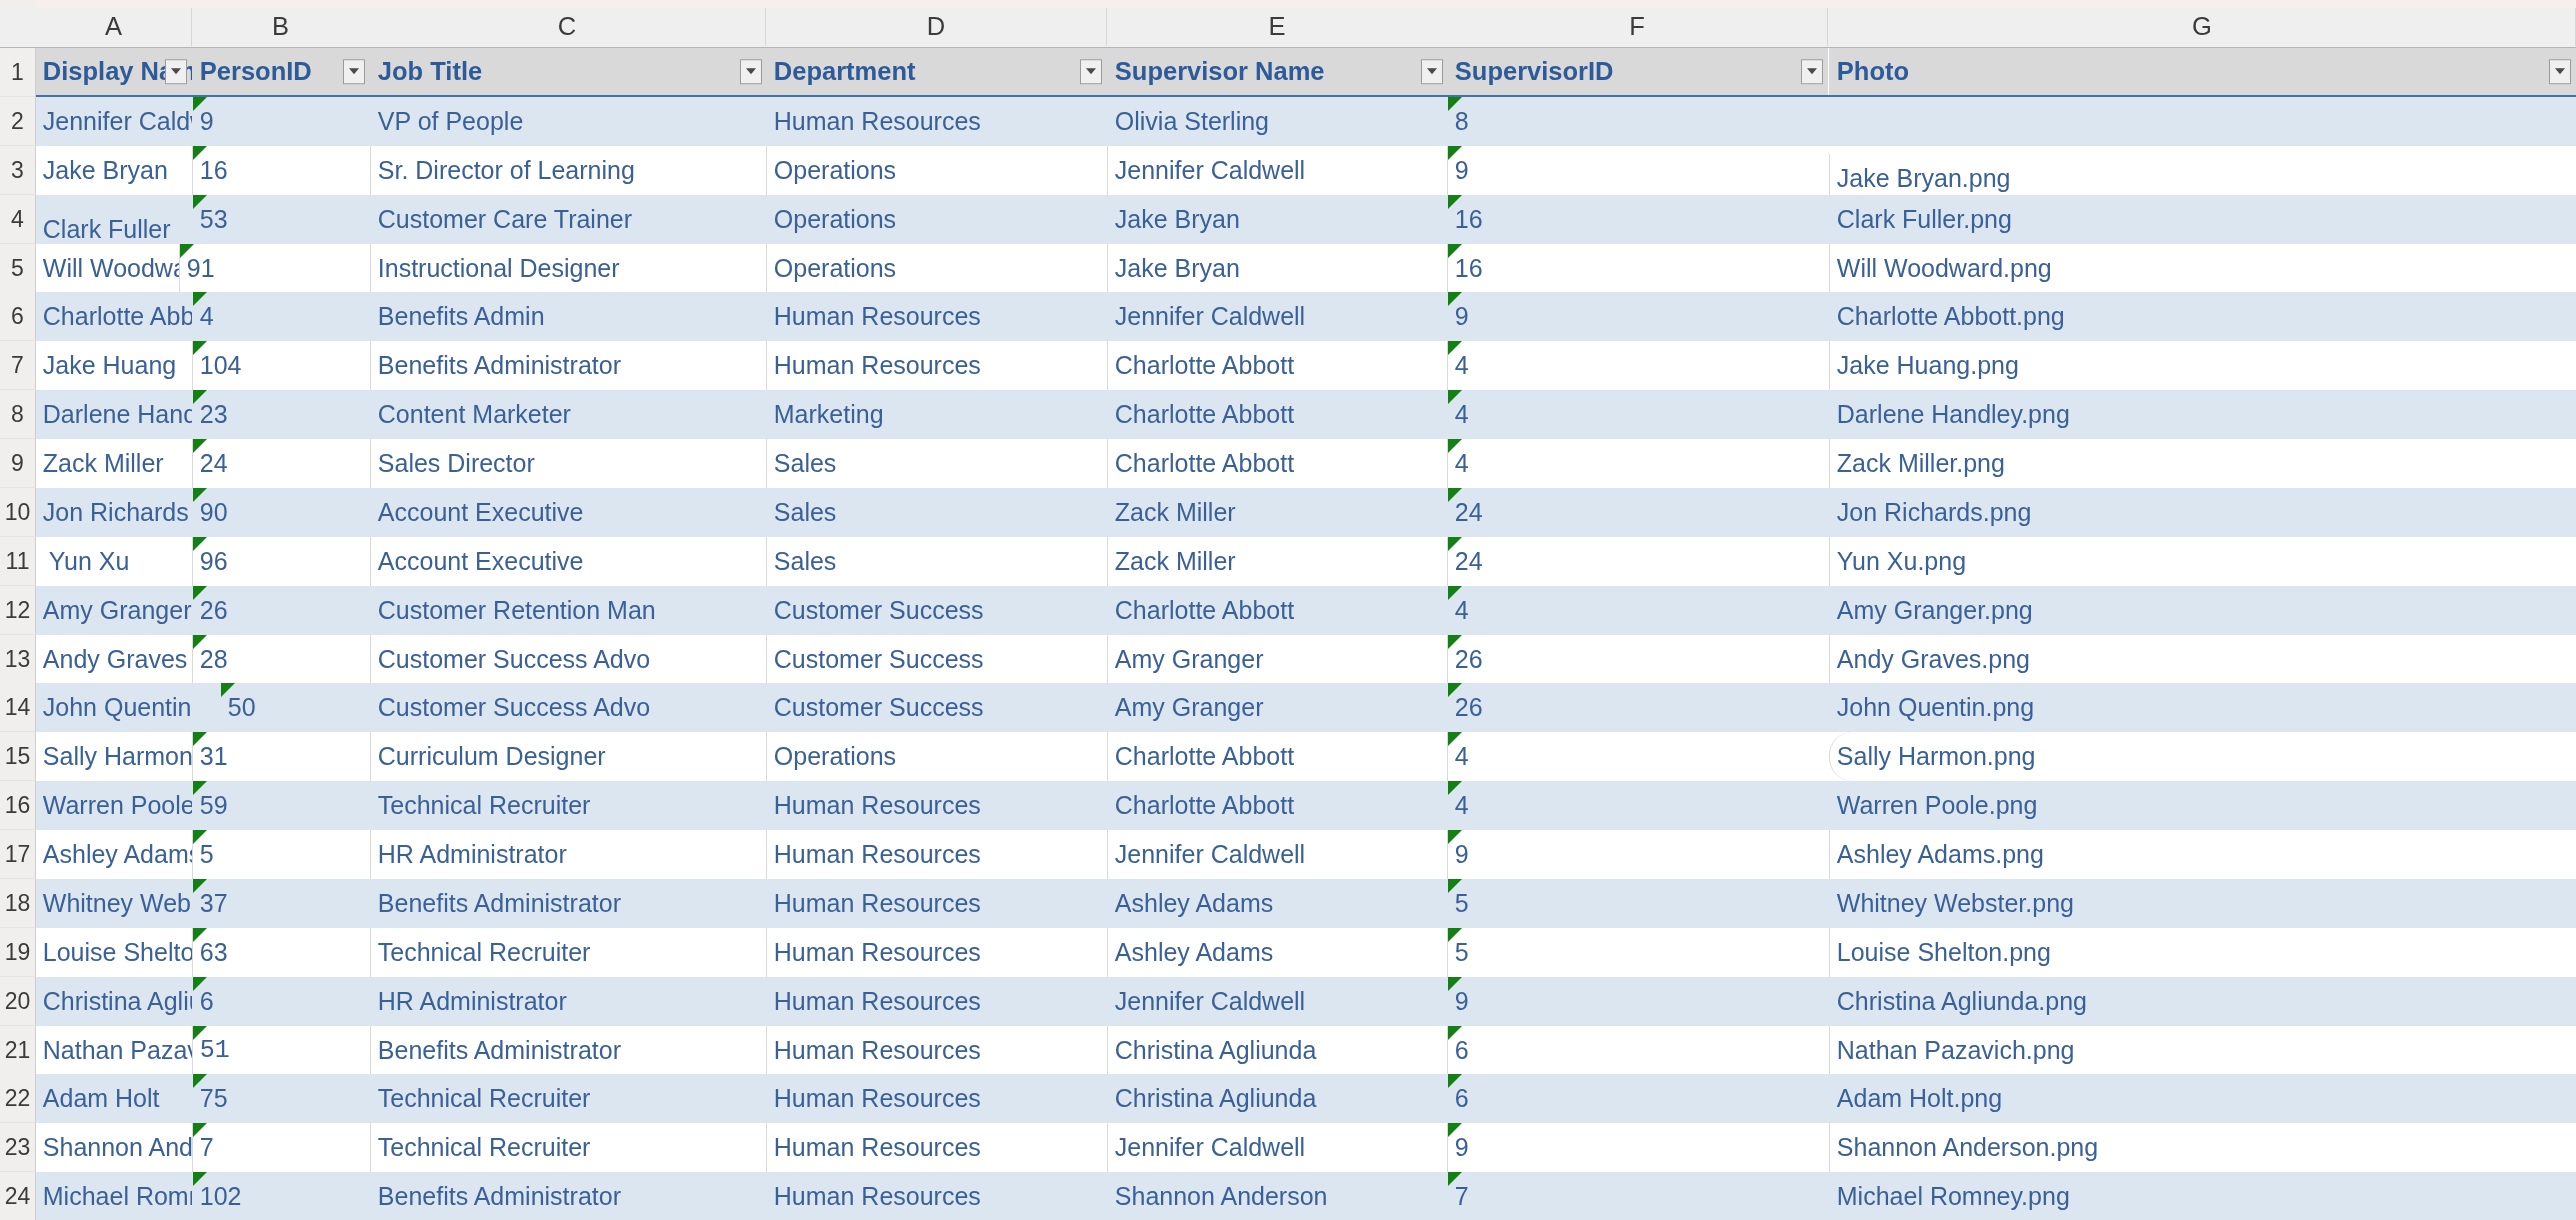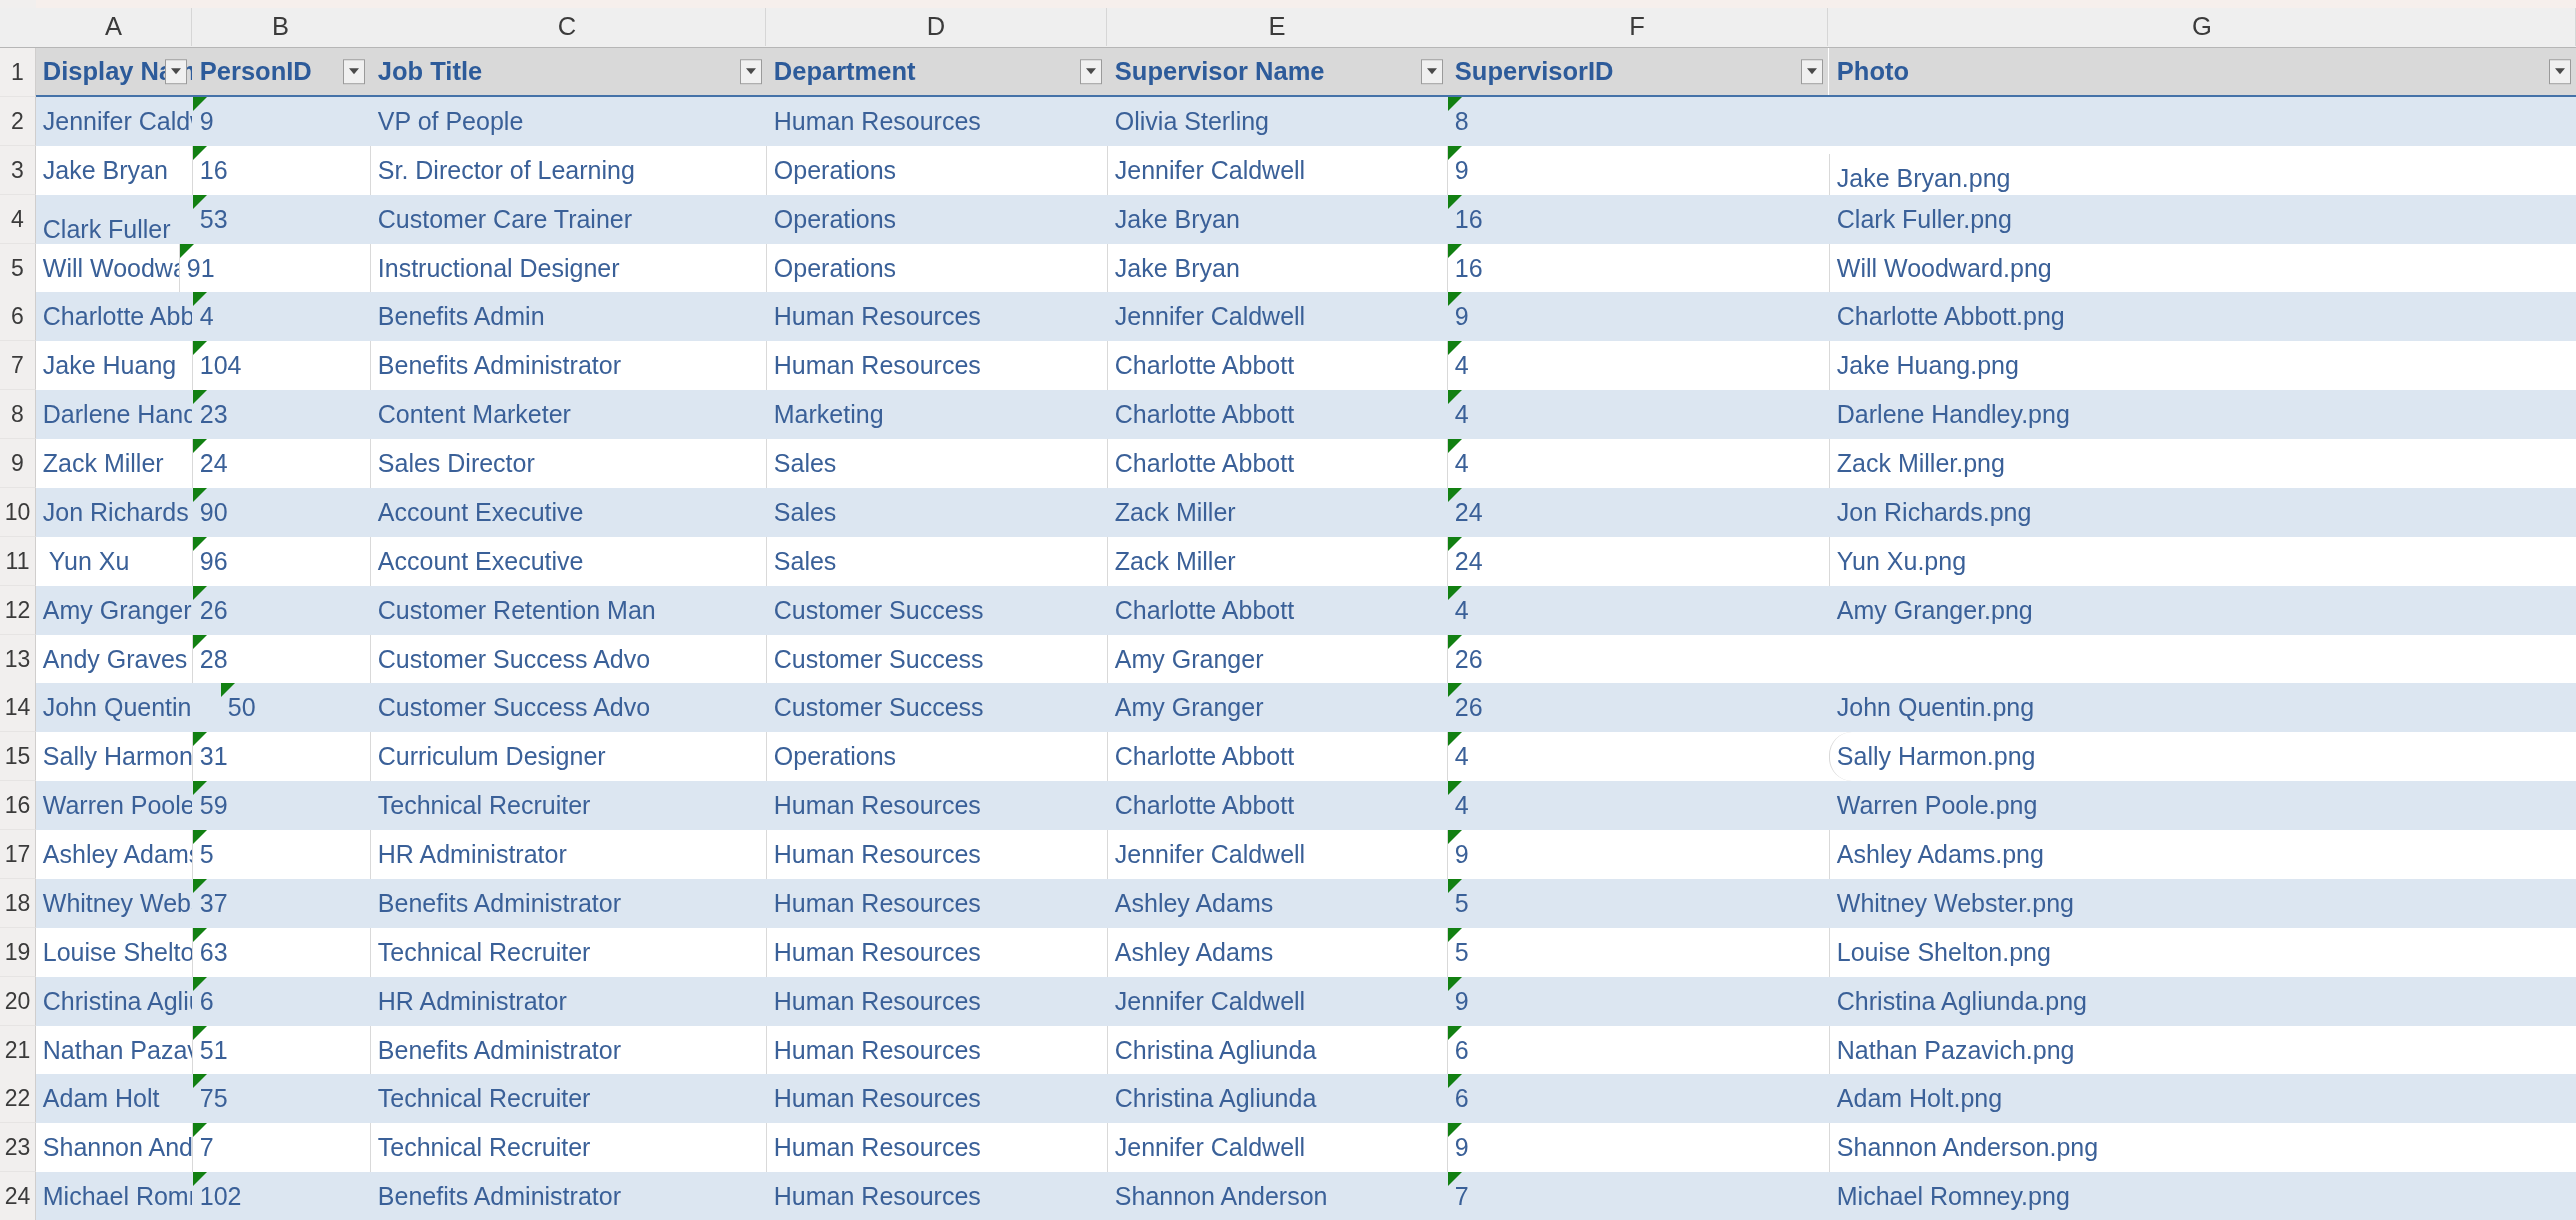--- a/index.html
+++ b/index.html
@@ -508,20 +508,23 @@
         <div class="cell sep" style="left: 730px; width: 341px;">
           <span>Customer Success</span>
         </div>
         <div class="cell sep" style="left: 1071px; width: 341px;">
           <span>Amy Granger</span>
         </div>
         <div class="cell sep" style="left: 1411px; width: 381px;">
           <span>26</span>
           <div class="errtri"></div>
         </div>
+        <div class="cell sep" style="left: 1793px; width: 747px;">
+          <span>Andy Graves.png</span>
+        </div>
       </div>
     </div>
     <div class="row band" style="top: 635px; height: 49px;">
       <div class="rowhead">14</div>
       <div class="cells">
         <div class="cell" style="left: 0px; width: 156px;">
           <span>John Quentin</span>
         </div>
         <div class="cell sep" style="left: 156px; width: 178px; margin-left: 28px;">
           <span>50</span>
@@ -712,21 +715,21 @@
           <span>Christina Agliunda.png</span>
         </div>
       </div>
     </div>
     <div class="row plain" style="top: 978px; height: 49px;">
       <div class="rowhead">21</div>
       <div class="cells">
         <div class="cell" style="left: 0px; width: 156px;">
           <span>Nathan Pazavich</span>
         </div>
-        <div class="cell sep" style="left: 156px; width: 178px;">
+        <div class="cell sep" style="left: 156px; width: 178px; font-family: Liberation Mono, monospace;">
           <span>51</span>
           <div class="errtri"></div>
         </div>
         <div class="cell sep" style="left: 334px; width: 397px;">
           <span>Benefits Administrator</span>
         </div>
         <div class="cell sep" style="left: 730px; width: 341px;">
           <span>Human Resources</span>
         </div>
         <div class="cell sep" style="left: 1071px; width: 341px;">

